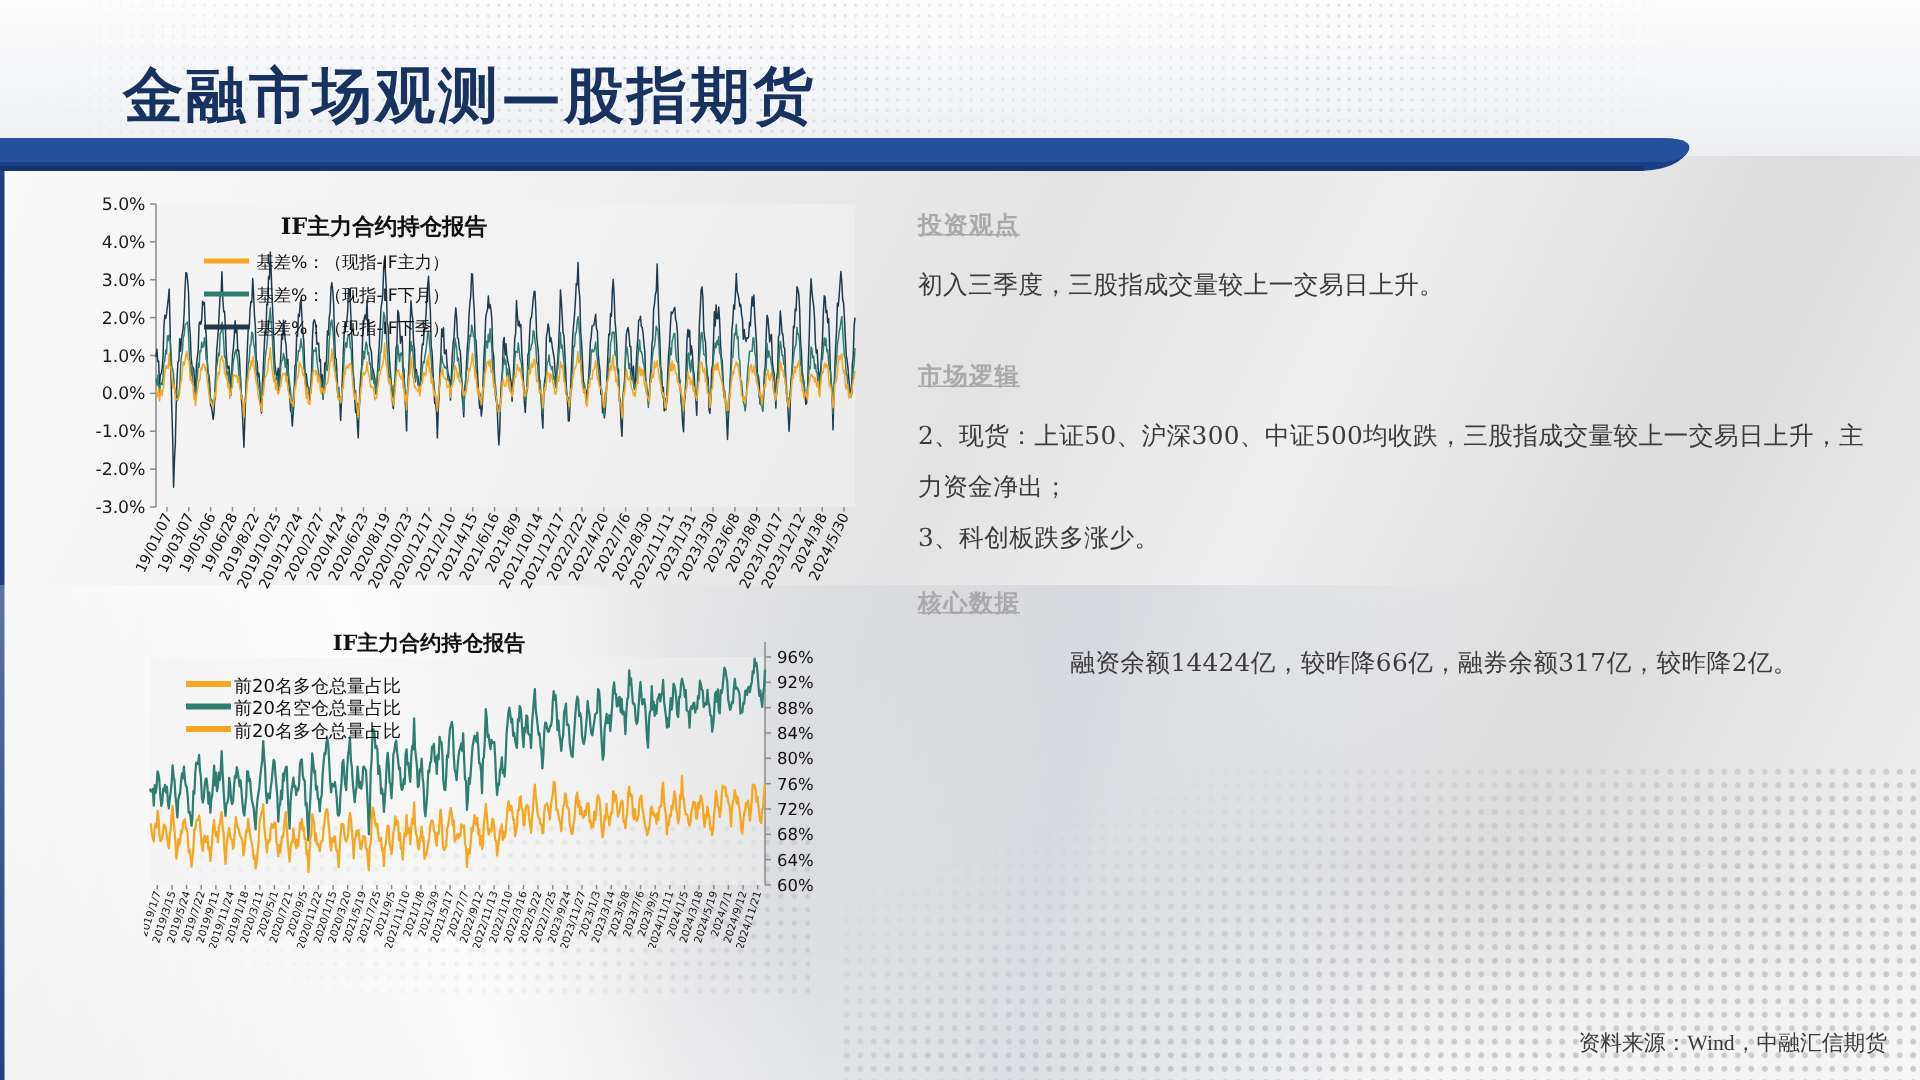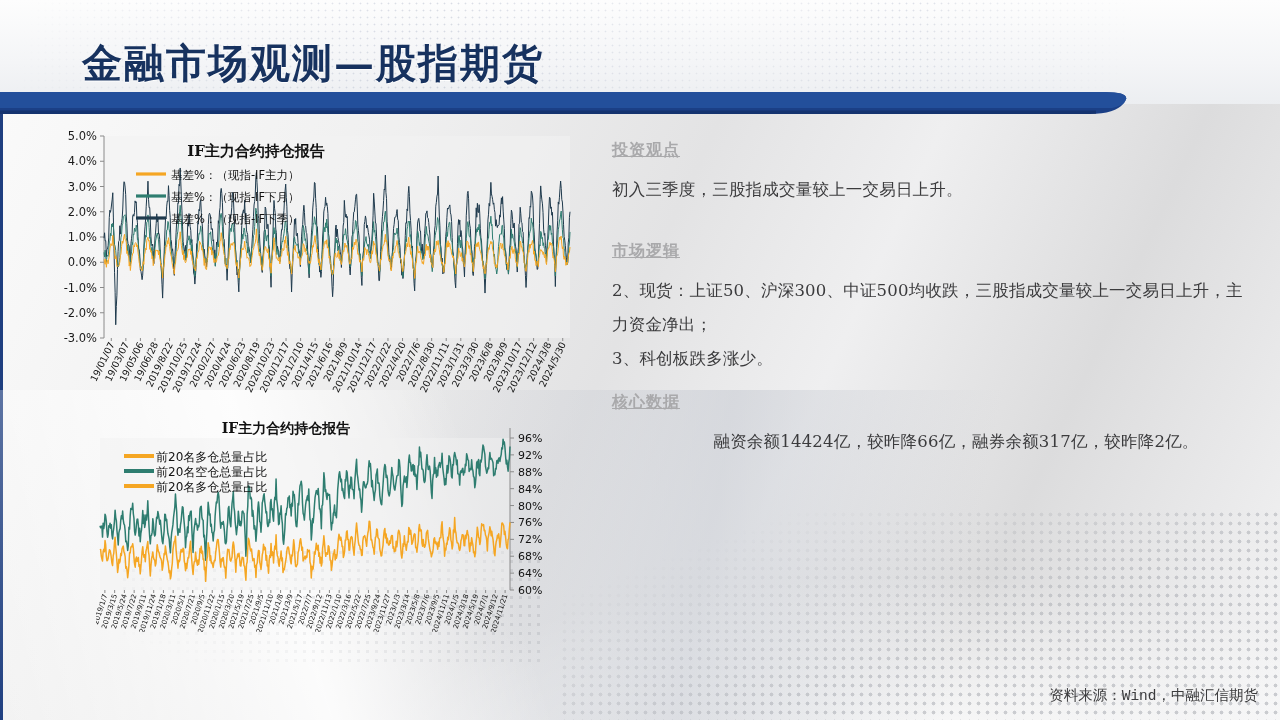--- a/index.html
+++ b/index.html
@@ -74,21 +74,21 @@
   .para{
     font-family:"DejaVu Serif","Liberation Serif",serif;
     font-size:16.5px;color:#3b3b3d;line-height:34px;margin:0;
     letter-spacing:.2px;
   }
   .para.indent{text-indent:48px;text-align:center;}
   .gap-lg{height:34px;}
   .gap-md{height:16px;}
   .source{
     position:absolute;right:22px;top:686px;
-    font-family:Liberation Mono, monospace;
+    font-family:Liberation Serif, serif;
     font-size:14.5px;color:#3b3b3d;white-space:nowrap;
   }
 </style>
 </head>
 <body>
 
 <div id="slide">
 
   <div class="left-rule"></div>
 

